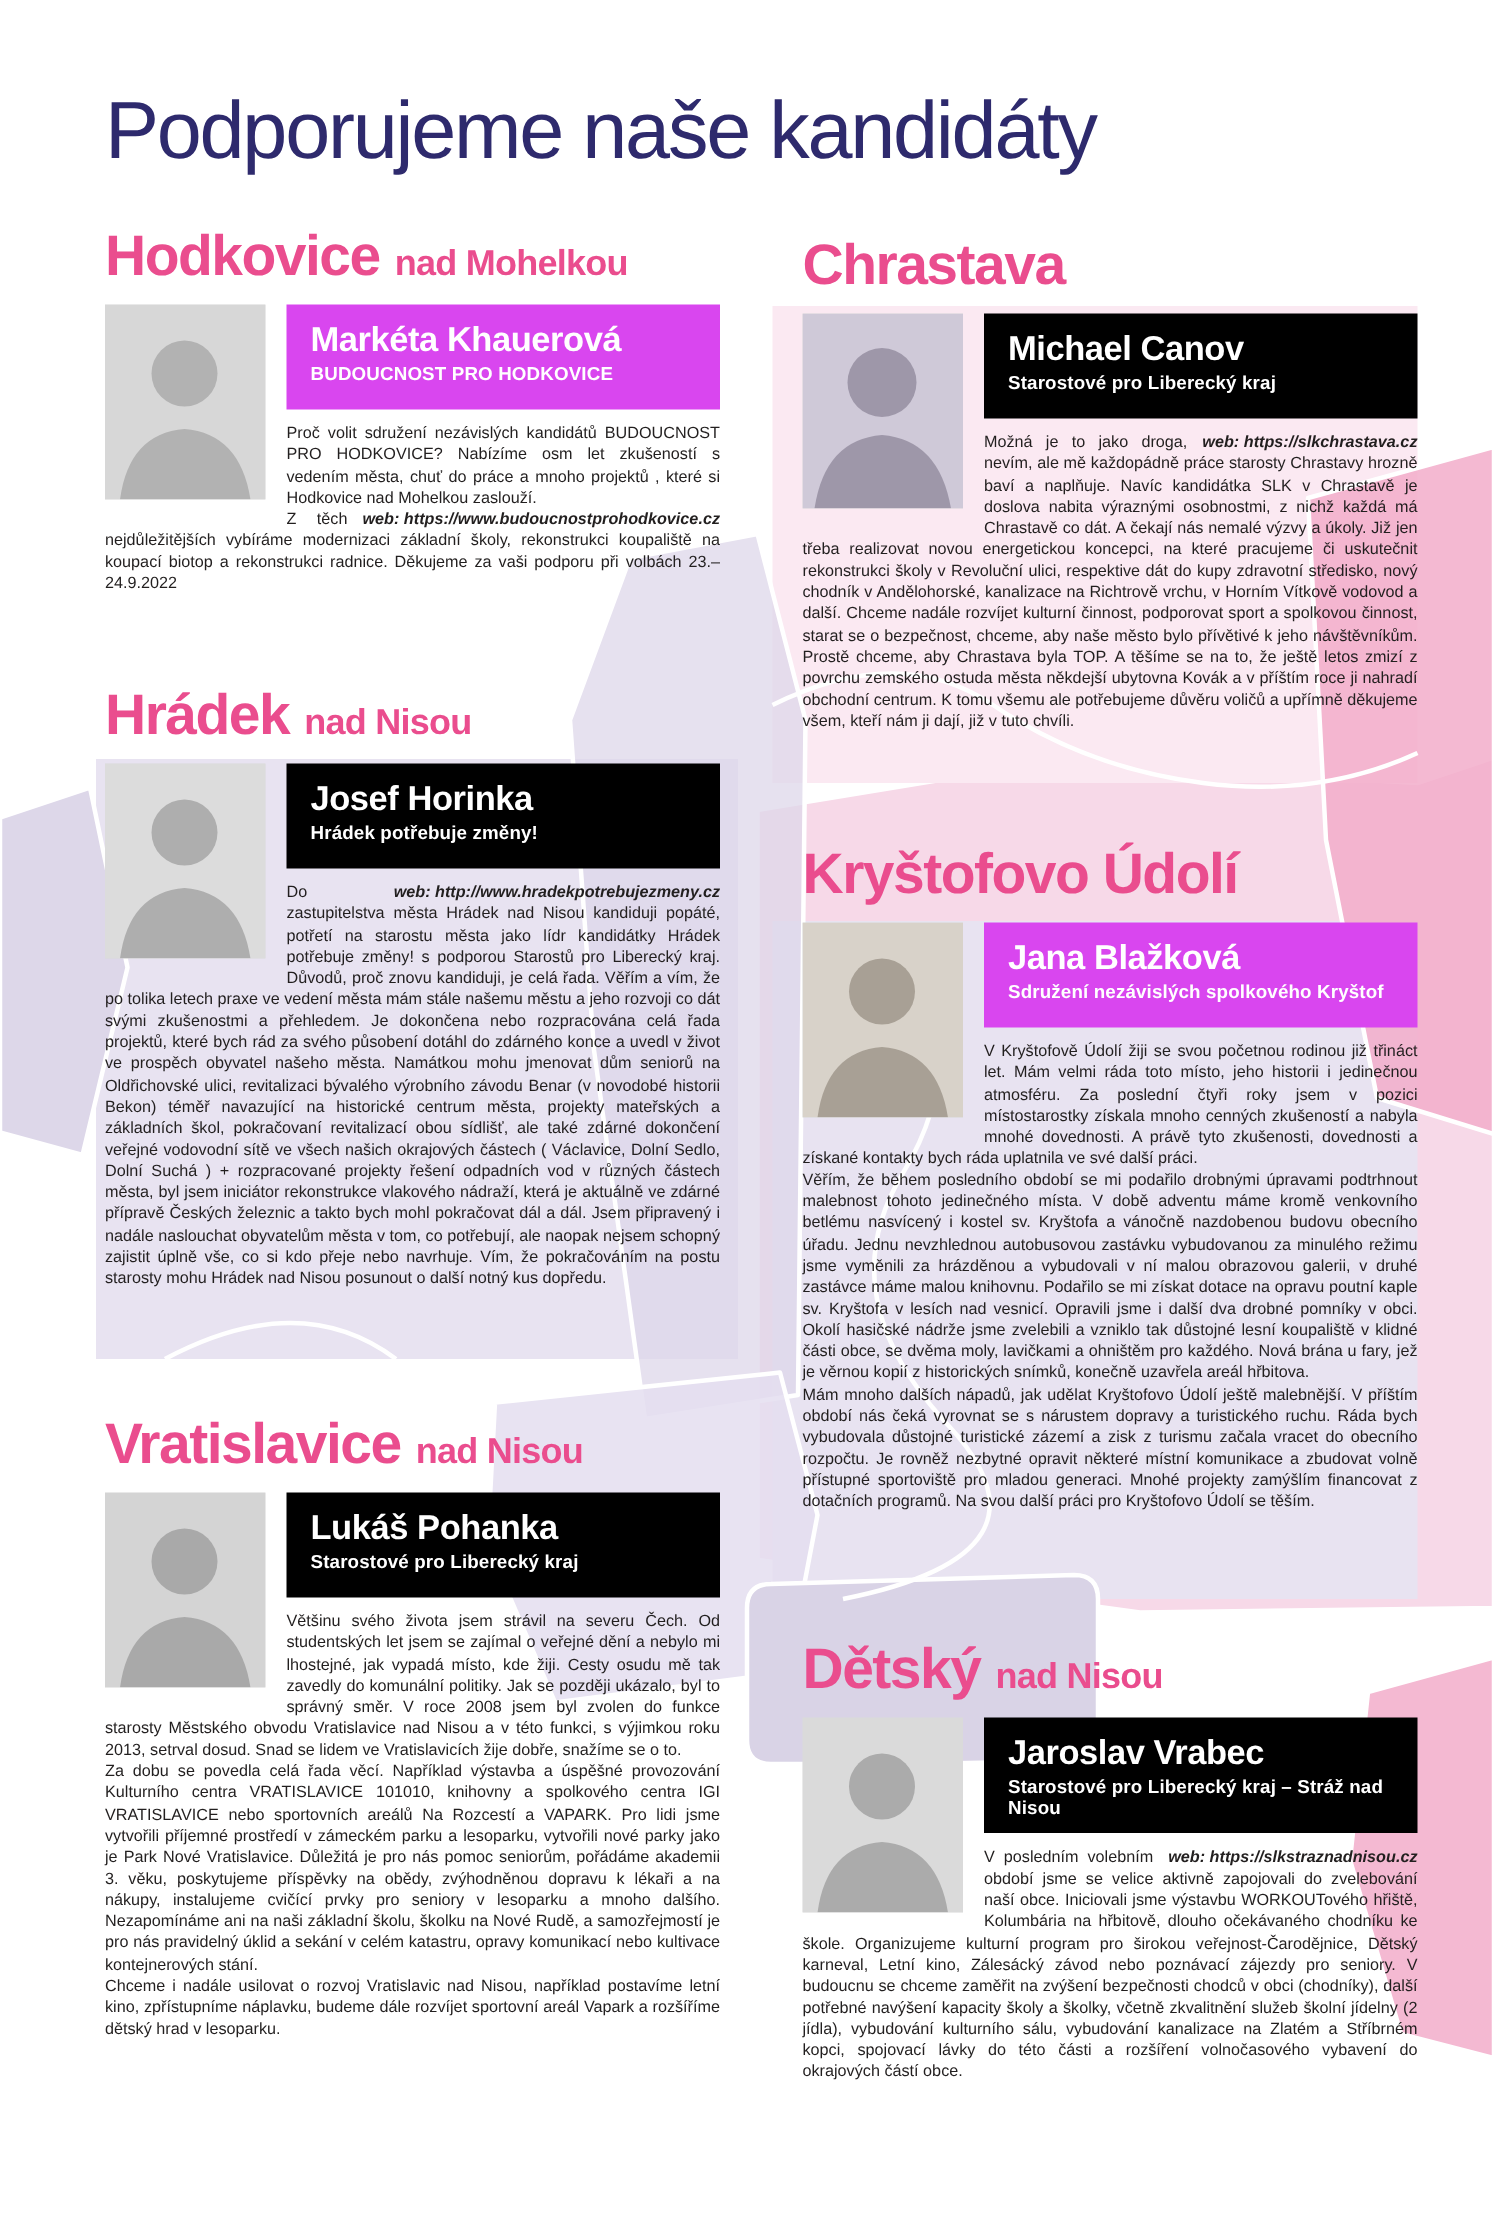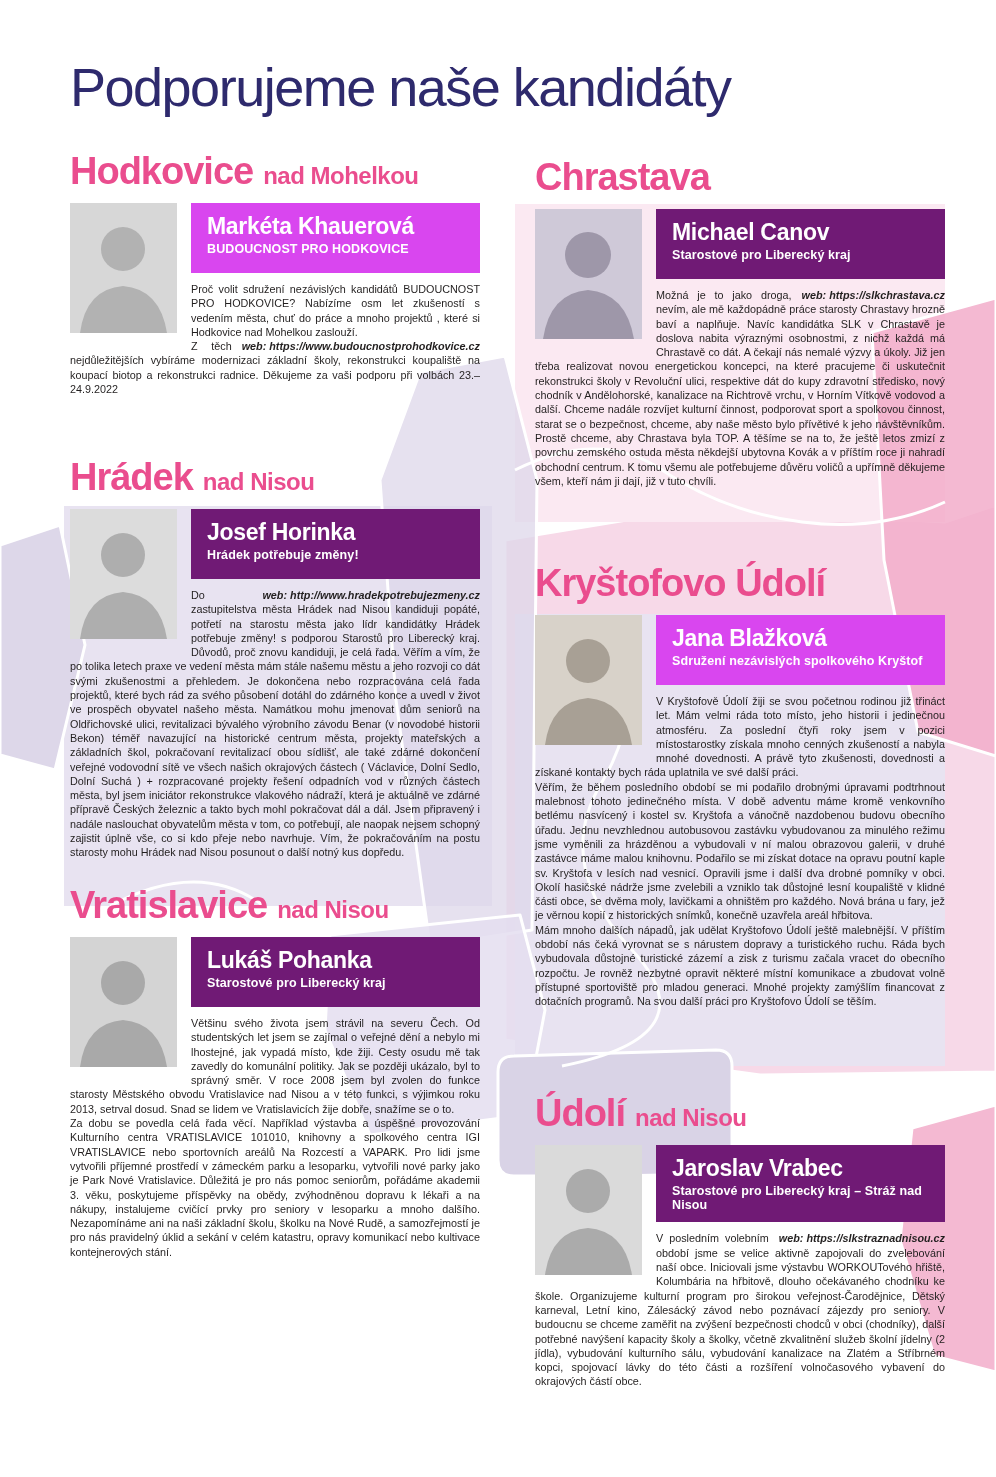--- a/index.html
+++ b/index.html
@@ -24,21 +24,21 @@
   .hdr .sfx{font-size:24px;margin-left:10px;letter-spacing:-0.5px;}
   .cand{position:relative;}
   .photo{
     float:left;width:107px;height:130px;margin:0 14px 10px 0;
     background:#d9d9d9;overflow:hidden;
   }
   .banner{
     overflow:hidden;min-height:50px;padding:10px 16px 10px 16px;color:#fff;
   }
   .banner.purple{background:#d946ef;}
-  .banner.pink{background:#701a75;}
+  .banner.pink{background:#000000;}
   .nm{font-size:23px;font-weight:800;letter-spacing:-0.3px;line-height:1.15;}
   .pt{font-size:12.5px;font-weight:700;margin-top:3px;letter-spacing:0.1px;}
   .bio{margin-top:9px;font-size:10.8px;line-height:14.3px;text-align:justify;}
   .bio p{margin:0;}
   .web{float:right;font-weight:700;font-style:italic;padding-left:10px;}
   .sil{display:block;}
 </style>
 </head>
 <body>
 
@@ -107,37 +107,38 @@
       <div class="banner pink">
         <div class="nm">Josef Horinka</div>
         <div class="pt">Hrádek potřebuje změny!</div>
       </div>
       <div class="bio">
         <p><span class="web">web: http://www.hradekpotrebujezmeny.cz</span><span>Do zastupitelstva města Hrádek nad Nisou kandiduji popáté, potřetí na starostu města jako lídr kandidátky Hrádek potřebuje změny! s podporou Starostů pro Liberecký kraj. Důvodů, proč znovu kandiduji, je celá řada. Věřím a vím, že po tolika letech praxe ve vedení města mám stále našemu městu a jeho rozvoji co dát svými zkušenostmi a přehledem. Je dokončena nebo rozpracována celá řada projektů, které bych rád za svého působení dotáhl do zdárného konce a uvedl v život ve prospěch obyvatel našeho města. Namátkou mohu jmenovat dům seniorů na Oldřichovské ulici, revitalizaci bývalého výrobního závodu Benar (v novodobé historii Bekon) téměř navazující na historické centrum města, projekty mateřských a základních škol, pokračovaní revitalizací obou sídlišť, ale také zdárné dokončení veřejné vodovodní sítě ve všech našich okrajových částech ( Václavice, Dolní Sedlo, Dolní Suchá ) + rozpracované projekty řešení odpadních vod v různých částech města, byl jsem iniciátor rekonstrukce vlakového nádraží, která je aktuálně ve zdárné přípravě Českých železnic a takto bych mohl pokračovat dál a dál. Jsem připravený i nadále naslouchat obyvatelům města v tom, co potřebují, ale naopak nejsem schopný zajistit úplně vše, co si kdo přeje nebo navrhuje. Vím, že pokračováním na postu starosty mohu Hrádek nad Nisou posunout o další notný kus dopředu.</span></p>
       </div>
     </div>
   </section>
 
-  <section class="sec" style="top:886px;">
+  <section class="sec" style="top:944px;">
     <h2 class="hdr"><span>Vratislavice</span><span class="sfx">nad Nisou</span></h2>
     <div class="cand">
       <div class="photo">
         <svg class="sil" width="107" height="130" viewBox="0 0 107 130">
           <rect width="107" height="130" fill="#d4d4d4"></rect>
             <circle cx="53" cy="46" r="22" fill="#a9a9a9"></circle>
           <path d="M10 130 Q16 86 53 83 Q90 86 97 130 Z" fill="#a9a9a9"></path>
         </svg>
       </div>
       <div class="banner pink">
         <div class="nm">Lukáš Pohanka</div>
         <div class="pt">Starostové pro Liberecký kraj</div>
       </div>
       <div class="bio">
         <p><span>Většinu svého života jsem strávil na severu Čech. Od studentských let jsem se zajímal o veřejné dění a nebylo mi lhostejné, jak vypadá místo, kde žiji. Cesty osudu mě tak zavedly do komunální politiky. Jak se později ukázalo, byl to správný směr. V roce 2008 jsem byl zvolen do funkce starosty Městského obvodu Vratislavice nad Nisou a v této funkci, s výjimkou roku 2013, setrval dosud. Snad se lidem ve Vratislavicích žije dobře, snažíme se o to.</span></p>
         <p><span>Za dobu se povedla celá řada věcí. Například výstavba a úspěšné provozování Kulturního centra VRATISLAVICE 101010, knihovny a spolkového centra IGI VRATISLAVICE nebo sportovních areálů Na Rozcestí a VAPARK. Pro lidi jsme vytvořili příjemné prostředí v zámeckém parku a lesoparku, vytvořili nové parky jako je Park Nové Vratislavice. Důležitá je pro nás pomoc seniorům, pořádáme akademii 3. věku, poskytujeme příspěvky na obědy, zvýhodněnou dopravu k lékaři a na nákupy, instalujeme cvičící prvky pro seniory v lesoparku a mnoho dalšího. Nezapomínáme ani na naši základní školu, školku na Nové Rudě, a samozřejmostí je pro nás pravidelný úklid a sekání v celém katastru, opravy komunikací nebo kultivace kontejnerových stání.</span></p>
+        <p><span>Chceme i nadále usilovat o rozvoj Vratislavic nad Nisou, například postavíme letní kino, zpřístupníme náplavku, budeme dále rozvíjet sportovní areál Vapark a rozšíříme dětský hrad v lesoparku.</span></p>
       </div>
     </div>
   </section>
 
 </div>
 
 <div class="col" style="left:535px;top:0;height:1229px;">
 
   <section class="sec" style="top:158px;">
     <h2 class="hdr"><span>Chrastava</span><span class="sfx"></span></h2>
@@ -175,21 +176,21 @@
       </div>
       <div class="bio">
         <p><span>V Kryštofově Údolí žiji se svou početnou rodinou již třináct let. Mám velmi ráda toto místo, jeho historii i jedinečnou atmosféru. Za poslední čtyři roky jsem v pozici místostarostky získala mnoho cenných zkušeností a nabyla mnohé dovednosti. A právě tyto zkušenosti, dovednosti a získané kontakty bych ráda uplatnila ve své další práci.</span></p>
         <p><span>Věřím, že během posledního období se mi podařilo drobnými úpravami podtrhnout malebnost tohoto jedinečného místa. V době adventu máme kromě venkovního betlému nasvícený i kostel sv. Kryštofa a vánočně nazdobenou budovu obecního úřadu. Jednu nevzhlednou autobusovou zastávku vybudovanou za minulého režimu jsme vyměnili za hrázděnou a vybudovali v ní malou obrazovou galerii, v druhé zastávce máme malou knihovnu. Podařilo se mi získat dotace na opravu poutní kaple sv. Kryštofa v lesích nad vesnicí. Opravili jsme i další dva drobné pomníky v obci. Okolí hasičské nádrže jsme zvelebili a vzniklo tak důstojné lesní koupaliště v klidné části obce, se dvěma moly, lavičkami a ohništěm pro každého. Nová brána u fary, jež je věrnou kopií z historických snímků, konečně uzavřela areál hřbitova.</span></p>
         <p><span>Mám mnoho dalších nápadů, jak udělat Kryštofovo Údolí ještě malebnější. V příštím období nás čeká vyrovnat se s nárustem dopravy a turistického ruchu. Ráda bych vybudovala důstojné turistické zázemí a zisk z turismu začala vracet do obecního rozpočtu. Je rovněž nezbytné opravit některé místní komunikace a zbudovat volně přístupné sportoviště pro mladou generaci. Mnohé projekty zamýšlím financovat z dotačních programů. Na svou další práci pro Kryštofovo Údolí se těším.</span></p>
       </div>
     </div>
   </section>
 
   <section class="sec" style="top:1094px;">
-    <h2 class="hdr"><span>Údolí</span><span class="sfx">nad Nisou</span></h2>
+    <h2 class="hdr"><span>Dětský</span><span class="sfx">nad Nisou</span></h2>
     <div class="cand">
       <div class="photo">
         <svg class="sil" width="107" height="130" viewBox="0 0 107 130">
           <rect width="107" height="130" fill="#dadada"></rect>
             <circle cx="53" cy="46" r="22" fill="#ababab"></circle>
           <path d="M10 130 Q16 86 53 83 Q90 86 97 130 Z" fill="#ababab"></path>
         </svg>
       </div>
       <div class="banner pink">
         <div class="nm">Jaroslav Vrabec</div>

